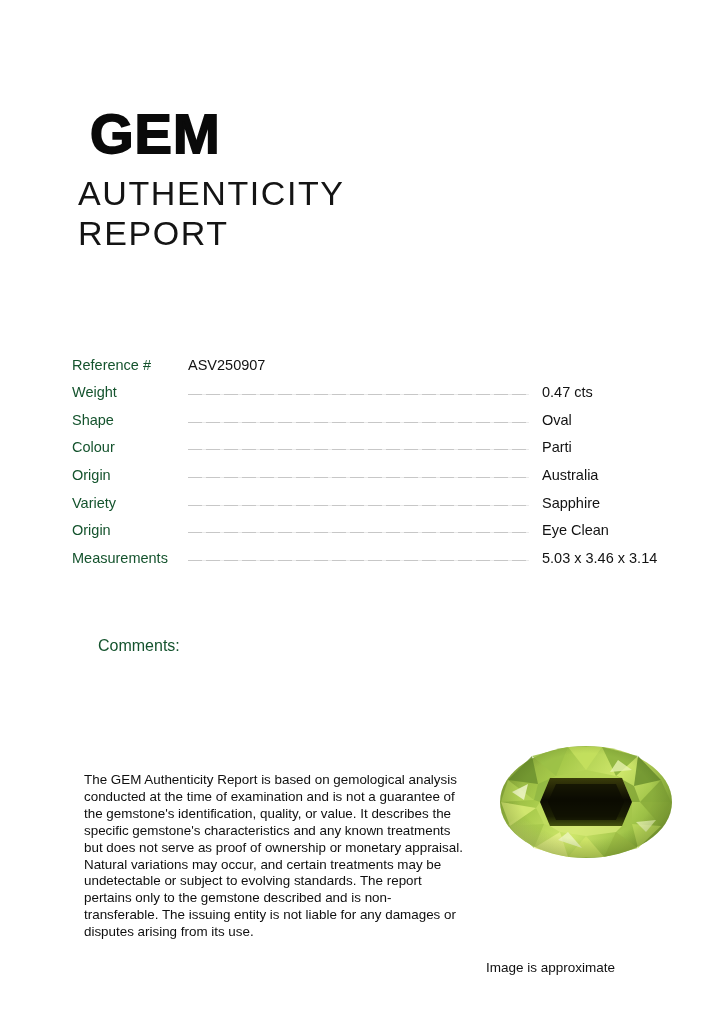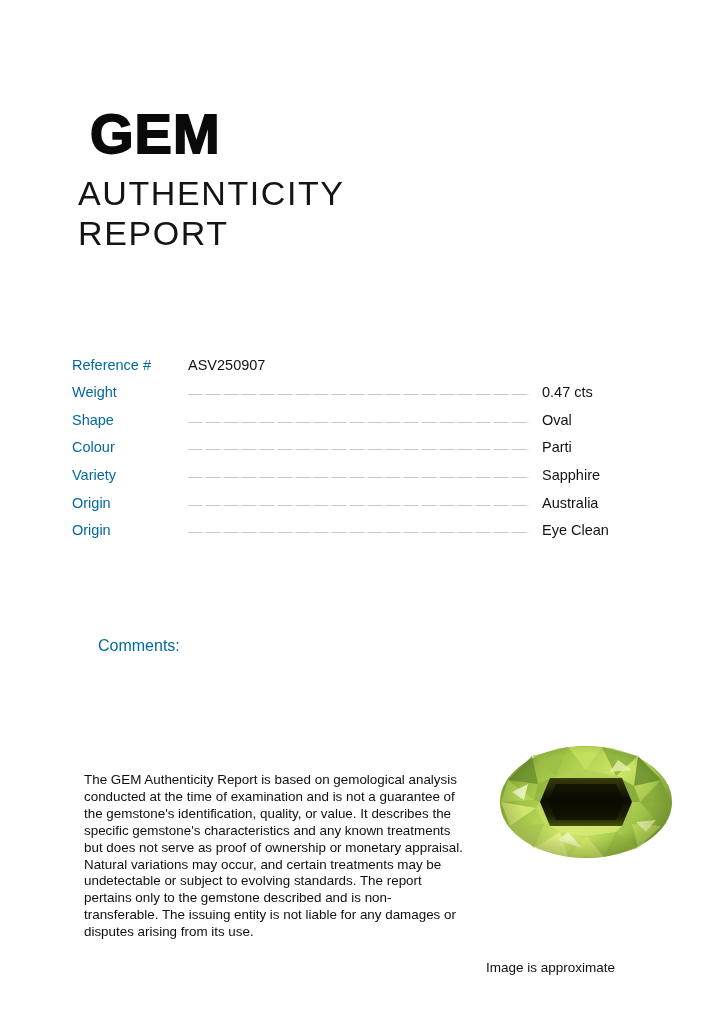--- a/index.html
+++ b/index.html
@@ -41,21 +41,21 @@
     top: 346px;
     width: 592px;
   }
   .field-row {
     display: flex;
     align-items: flex-end;
     height: 27.6px;
     font-size: 14.5px;
     line-height: 18px;
   }
-  .field-label { flex: 0 0 116px; width: 116px; white-space: nowrap; color: #0369a1; }
+  .field-label { flex: 0 0 116px; width: 116px; white-space: nowrap; color: #14532d; }
   .leader-line {
     flex: 1 1 auto;
     height: 1px;
     align-self: flex-end;
     margin: 0 13px 6px 0;
     background: repeating-linear-gradient(to right, #c7c7c7 0 14px, #ebebeb 14px 18px);
   }
   .field-value { flex: 0 0 122px; width: 122px; white-space: nowrap; color: #121212; }
   .field-row.no-leader .field-value { flex: 1 1 auto; width: auto; }
 
@@ -117,33 +117,38 @@
         <span class="field-label">Shape</span>
         <span class="leader-line"></span>
         <span class="field-value">Oval</span>
       </div>
       <div class="field-row">
         <span class="field-label">Colour</span>
         <span class="leader-line"></span>
         <span class="field-value">Parti</span>
       </div>
       <div class="field-row">
+        <span class="field-label">Origin</span>
+        <span class="leader-line"></span>
+        <span class="field-value">Australia</span>
+      </div>
+      <div class="field-row">
         <span class="field-label">Variety</span>
         <span class="leader-line"></span>
         <span class="field-value">Sapphire</span>
       </div>
       <div class="field-row">
         <span class="field-label">Origin</span>
         <span class="leader-line"></span>
-        <span class="field-value">Australia</span>
-      </div>
-      <div class="field-row">
-        <span class="field-label">Origin</span>
-        <span class="leader-line"></span>
         <span class="field-value">Eye Clean</span>
+      </div>
+      <div class="field-row">
+        <span class="field-label">Measurements</span>
+        <span class="leader-line"></span>
+        <span class="field-value">5.03 x 3.46 x 3.14</span>
       </div>
     </div>
 
   <div class="comments-row">
     <span class="field-label">Comments:</span>
     <span></span>
   </div>
 
   <p class="disclaimer">The GEM Authenticity Report is based on gemological analysis conducted at the time of examination and is not a guarantee of the gemstone's identification, quality, or value. It describes the specific gemstone's characteristics and any known treatments but does not serve as proof of ownership or monetary appraisal. Natural variations may occur, and certain treatments may be undetectable or subject to evolving standards. The report pertains only to the gemstone described and is non-transferable. The issuing entity is not liable for any damages or disputes arising from its use.</p>
 

